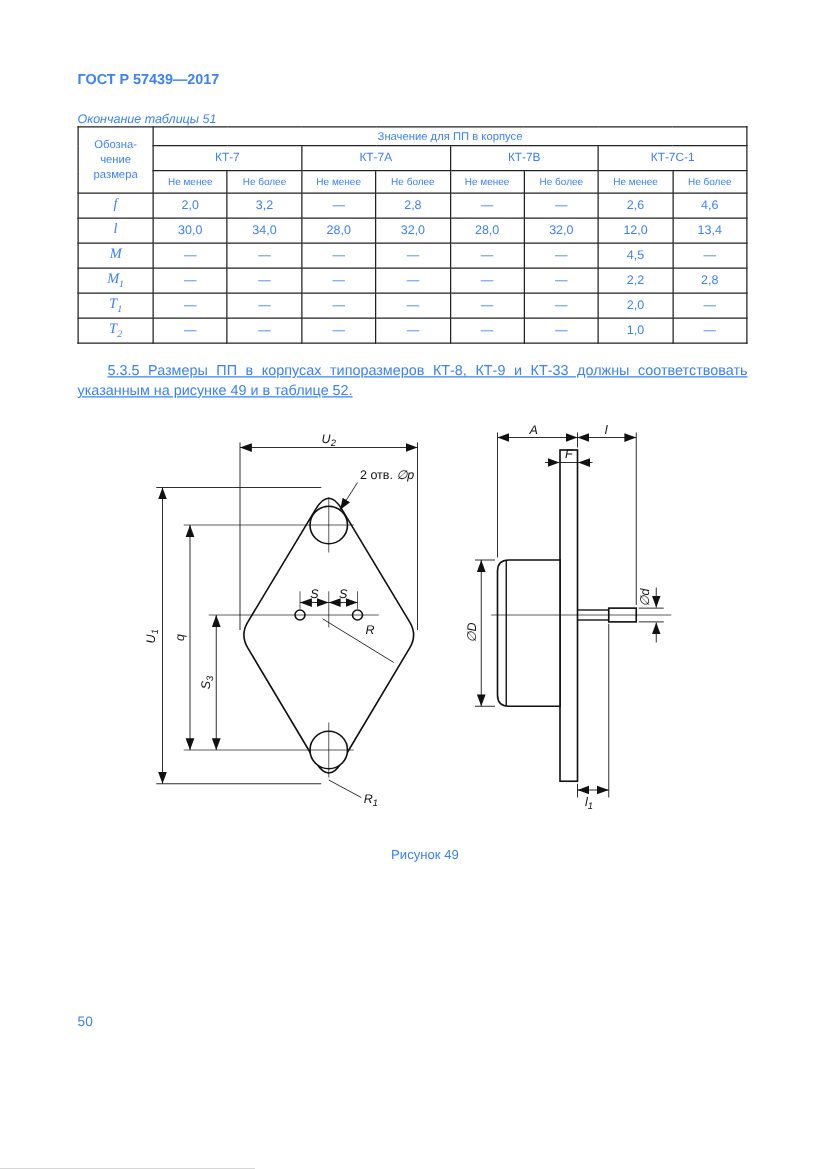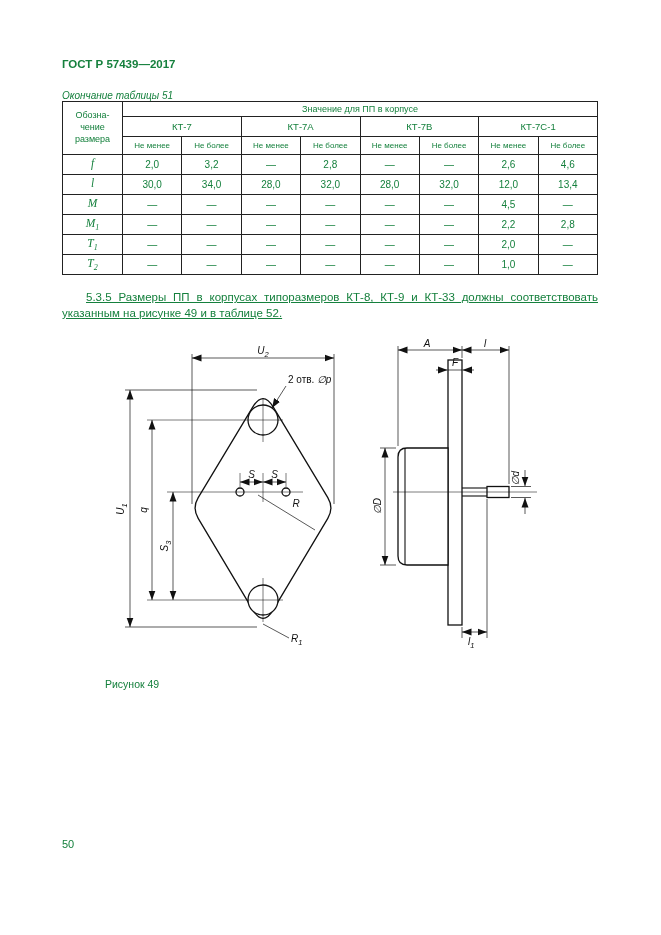--- a/index.html
+++ b/index.html
@@ -1,40 +1,40 @@
 <!DOCTYPE html>
 <html lang="ru"><head>
 <meta charset="utf-8">
 <style>
   * { box-sizing: border-box; }
   html, body { margin: 0; padding: 0; background: #9a9a9a; }
   .page { position: relative; width: 661px; height: 935px; background: #fff;
-          font-family: "Liberation Sans", sans-serif; color: #15803d; overflow: hidden; margin: 0 auto; }
+          font-family: "Liberation Sans", sans-serif; color: #3b82f6; overflow: hidden; margin: 0 auto; }
   .content { position: absolute; left: 62px; top: 58px; width: 536px; }
   .doc-number { font-size: 11.5px; font-weight: bold; }
   .table-cont { margin-top: 20px; font-size: 10px; font-style: italic; }
   .units { margin-top: 7px; margin-bottom: 2px; font-size: 10px; text-align: right; }
 
   table.dim-table { border-collapse: collapse; width: 536px; table-layout: fixed; border-radius: 16px; }
   .dim-table td { border: 1px solid #222; text-align: center; vertical-align: middle; padding: 0 2px; }
   .c-des { width: 60px; }
   .hr1 td { height: 15px; font-size: 9px; }
   .des-head { font-size: 8px; white-space: pre-line; line-height: 1.3; }
   .hr2 td { height: 20px; font-size: 9.5px; }
   .hr3 td { height: 18px; font-size: 8px; }
   .br td  { height: 20px; font-size: 10px; }
   .dvar { font-family: "Liberation Serif", serif; font-style: italic; font-size: 11.5px; }
   .dvar sub { font-size: 8px; }
 
   .para { margin-top: 15px; font-size: 11.5px; line-height: 1.38; text-align: justify; text-indent: 24px; text-decoration: underline; }
 
   .fig-wrap { margin-top: 20px; margin-left: 43px; width: 470px; }
   .drawing { overflow: visible; display: block; }
-  .caption { margin-top: 6px; text-align: left; font-size: 10.5px; }
-  .page-num { position: absolute; left: 62px; top: 838px; font-size: 11px; }
+  .caption { margin-top: 6px; text-align: center; font-size: 10.5px; }
+  .page-num { position: absolute; left: 62px; top: 812px; font-size: 11px; }
 
   
   .outline { fill: #fff; stroke: #111; stroke-width: 1.3px; }
   .edge { fill: none; stroke: #111; stroke-width: 1.1px; }
   .dim, .ext { fill: none; stroke: #111; stroke-width: 0.7px; }
   .cl { fill: none; stroke: #111; stroke-width: 0.55px; }
   .drawing text { font: italic 10px "Liberation Sans", sans-serif; fill: #111; }
   .drawing .up { font-style: normal; }
   .drawing .sub { font-size: 7.5px; }
 </style>

